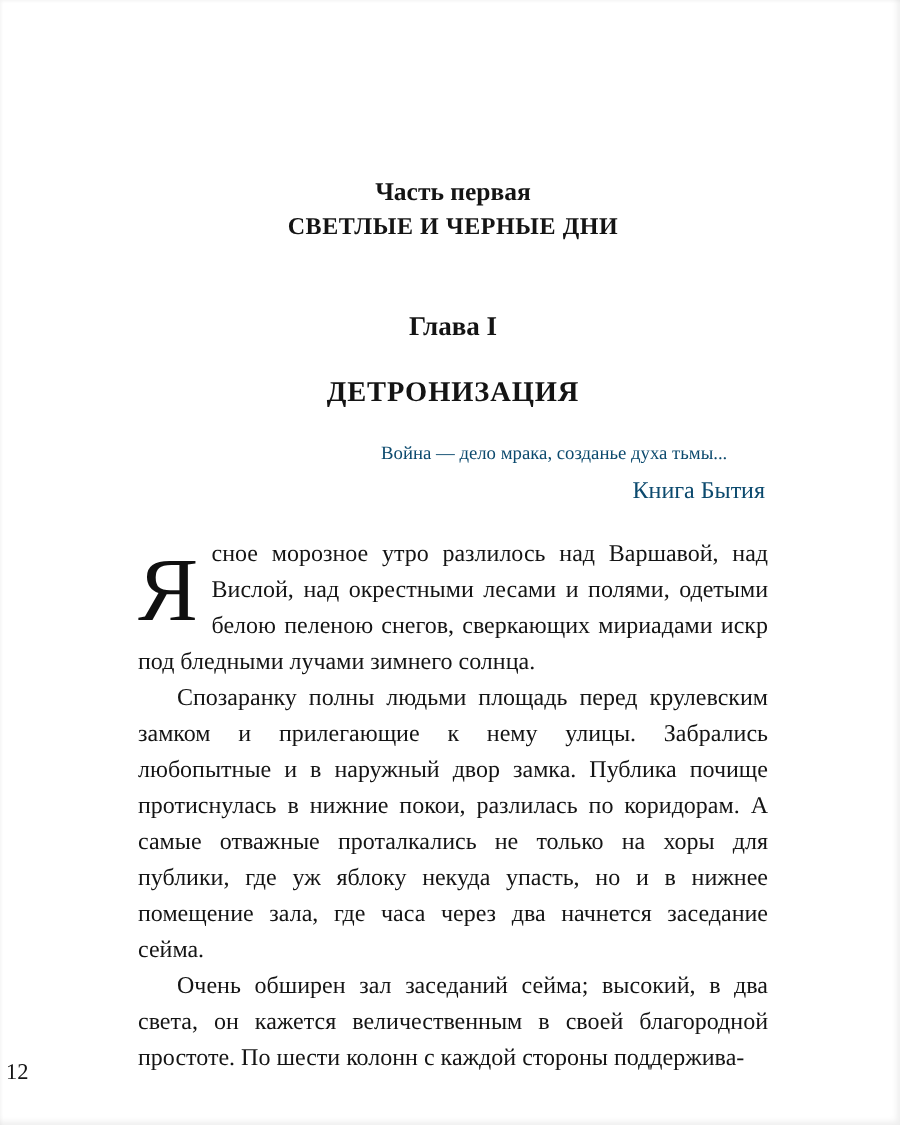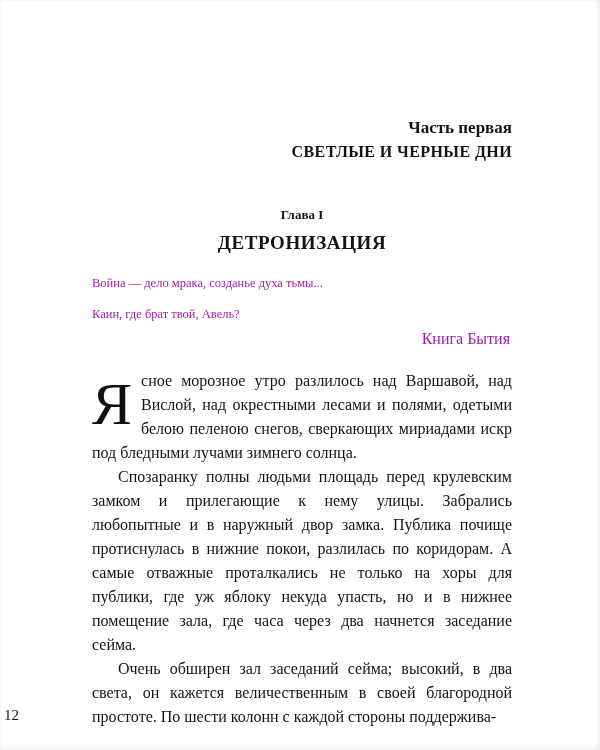--- a/index.html
+++ b/index.html
@@ -11,47 +11,48 @@
   }
   .page {
     position: relative;
     width: 600px;
     height: 750px;
     background: #ffffff;
     padding: 118px 88px 0 92px;
     overflow: hidden;
     box-shadow: inset -2px -2px 4px rgba(0,0,0,0.07), inset 1px 1px 2px rgba(0,0,0,0.03);
   }
-  .part-heading { text-align: right; }
+  .part-heading { text-align: center; }
   .part-label {
     font-weight: bold;
     font-size: 17px;
   }
   .part-title {
     font-weight: bold;
     font-size: 16px;
     margin-top: 5px;
     letter-spacing: 0.4px;
   }
   .chapter-heading { margin-top: 46px; text-align: center; }
   .chapter-label {
     font-weight: bold;
-    font-size: 13px;
+    font-size: 18px;
   }
   .chapter-title {
     font-weight: bold;
     font-size: 19px;
-    margin-top: 9px;
+    margin-top: 23px;
     letter-spacing: 0.6px;
   }
   .epigraph {
     margin-top: 22px;
+    margin-left: 162px;
     font-size: 12.5px;
     line-height: 1.25;
-    color: #a21caf;
+    color: #0c4a6e;
   }
   .ep-line2 { margin-top: 15px; }
   .ep-attr {
     text-align: right;
     margin-top: 7px;
     font-size: 16px;
     padding-right: 2px;
   }
   .body-text {
     margin-top: 20px;
@@ -88,21 +89,20 @@
     <div class="part-title">СВЕТЛЫЕ И ЧЕРНЫЕ ДНИ</div>
   </div>
 
   <div class="chapter-heading">
     <div class="chapter-label">Глава I</div>
     <div class="chapter-title">ДЕТРОНИЗАЦИЯ</div>
   </div>
 
   <div class="epigraph">
     <div class="ep-line">Война — дело мрака, созданье духа тьмы...</div>
-    <div class="ep-line ep-line2">Каин, где брат твой, Авель?</div>
     <div class="ep-attr">Книга Бытия</div>
   </div>
 
   <div class="body-text">
     <p class="para para-first">
       <span class="dropcap">Я</span><span>сное морозное утро разлилось над Варшавой, над Вислой, над окрестными лесами и полями, одетыми белою пеленою снегов, сверкающих мириадами искр под бледными лучами зимнего солнца.</span>
     </p>
     <p class="para">Спозаранку полны людьми площадь перед крулевским замком и прилегающие к нему улицы. Забрались любопытные и в наружный двор замка. Публика почище протиснулась в нижние покои, разлилась по коридорам. А самые отважные проталкались не только на хоры для публики, где уж яблоку некуда упасть, но и в нижнее помещение зала, где часа через два начнется заседание сейма.</p>
     <p class="para">Очень обширен зал заседаний сейма; высокий, в два света, он кажется величественным в своей благородной простоте. По шести колонн с каждой стороны поддержива-</p>
   </div>

